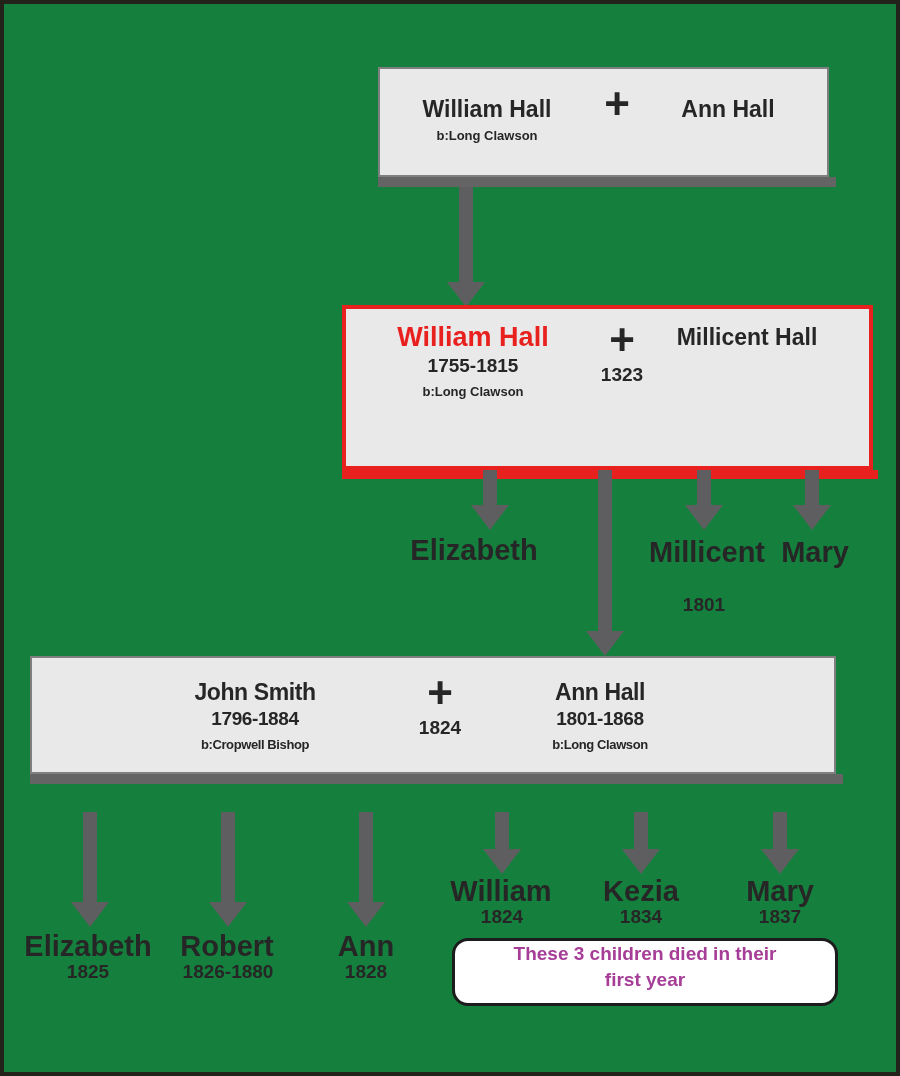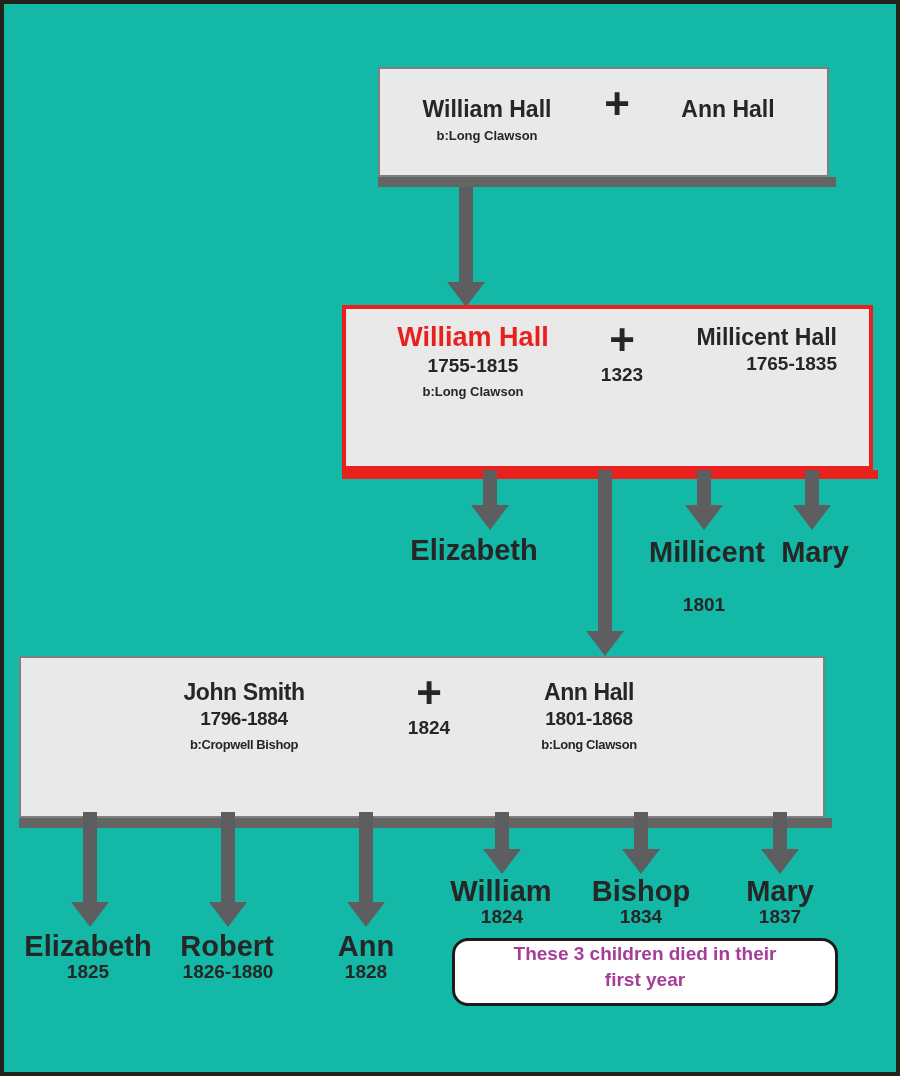--- a/index.html
+++ b/index.html
@@ -1,19 +1,19 @@
 <!DOCTYPE html>
 <html><head>
 <meta charset="utf-8">
 <style>
   * { margin:0; padding:0; box-sizing:border-box; }
   body { margin:0; background:#ffffff; }
   .stage {
     position:relative; width:900px; height:1076px;
-    background:#14b8a6; border:4px solid #23231b;
+    background:#15803d; border:4px solid #23231b;
     font-family:"Liberation Sans", sans-serif; font-weight:bold; color:#262626;
     overflow:hidden;
   }
   
   .box { position:absolute; background:#e9e9e9; border:2px solid #7f7f7f; }
   .box .bar { position:absolute; left:-2px; bottom:-12px; height:10px; width:calc(100% + 11px); background:#646464; }
   .redbox { position:absolute; background:#e9e9e9; border:4px solid #e8211f; }
   .redbox .bar { position:absolute; left:-4px; bottom:-13px; height:9px; width:calc(100% + 13px); background:#e8211f; }
   .person { position:absolute; text-align:center; }
   .pname { font-size:23px; line-height:28px; white-space:nowrap; }
@@ -66,23 +66,22 @@
   <div class="redbox" style="left:338px; top:301px; width:531px; height:165px;">
     <div class="person" style="left:17px; top:12px; width:220px;">
       <div class="pname red">William Hall</div>
       <div class="pyears">1755-1815</div>
       <div class="psub">b:Long Clawson</div>
     </div>
     <div class="plusblk" style="left:236px; top:10px; width:80px;">
       <div class="plus">+</div>
       <div class="myear">1323</div>
     </div>
-    <div class="person" style="left:311px; top:14px; width:180px;text-align:right;">
+    <div class="person" style="left:311px; top:14px; width:180px;">
       <div class="pname">Millicent Hall</div>
-      <div class="pyears">1765-1835</div>
     </div>
     <div class="bar"></div>
   </div>
 
   <div class="varrow" style="left:467px; top:466px; height:60px;">
     <div class="shaft"></div>
     <div class="head"></div>
   </div>
   <div class="varrow" style="left:582px; top:466px; height:186px;">
     <div class="shaft"></div>
@@ -95,21 +94,21 @@
   <div class="varrow" style="left:789px; top:466px; height:60px;">
     <div class="shaft"></div>
     <div class="head"></div>
   </div>
 
   <div class="clabel" style="left:470px; top:530px;">Elizabeth</div>
   <div class="clabel" style="left:703px; top:532px;">Millicent</div>
   <div class="cyear" style="left:700px; top:590px;">1801</div>
   <div class="clabel" style="left:811px; top:532px;">Mary</div>
 
-  <div class="box" style="left:15px; top:652px; width:806px; height:162px;">
+  <div class="box" style="left:26px; top:652px; width:806px; height:118px;">
     <div class="person narrow" style="left:103px; top:20px; width:240px;">
       <div class="pname">John Smith</div>
       <div class="pyears">1796-1884</div>
       <div class="psub">b:Cropwell Bishop</div>
     </div>
     <div class="plusblk" style="left:368px; top:14px; width:80px;">
       <div class="plus">+</div>
       <div class="myear">1824</div>
     </div>
     <div class="person narrow" style="left:448px; top:20px; width:240px;">
@@ -147,21 +146,21 @@
   </div>
 
   <div class="clabel" style="left:84px;  top:926px;">Elizabeth</div>
   <div class="cyear" style="left:84px;  top:957px;">1825</div>
   <div class="clabel" style="left:223px; top:926px;">Robert</div>
   <div class="cyear" style="left:224px; top:957px;">1826-1880</div>
   <div class="clabel" style="left:362px; top:926px;">Ann</div>
   <div class="cyear" style="left:362px; top:957px;">1828</div>
   <div class="clabel" style="left:497px; top:871px;">William</div>
   <div class="cyear" style="left:498px; top:902px;">1824</div>
-  <div class="clabel" style="left:637px; top:871px;">Bishop</div>
+  <div class="clabel" style="left:637px; top:871px;">Kezia</div>
   <div class="cyear" style="left:637px; top:902px;">1834</div>
   <div class="clabel" style="left:776px; top:871px;">Mary</div>
   <div class="cyear" style="left:776px; top:902px;">1837</div>
 
   <div class="note">
     <div>These 3 children died in their</div>
     <div>first year</div>
   </div>
 
 </div>

